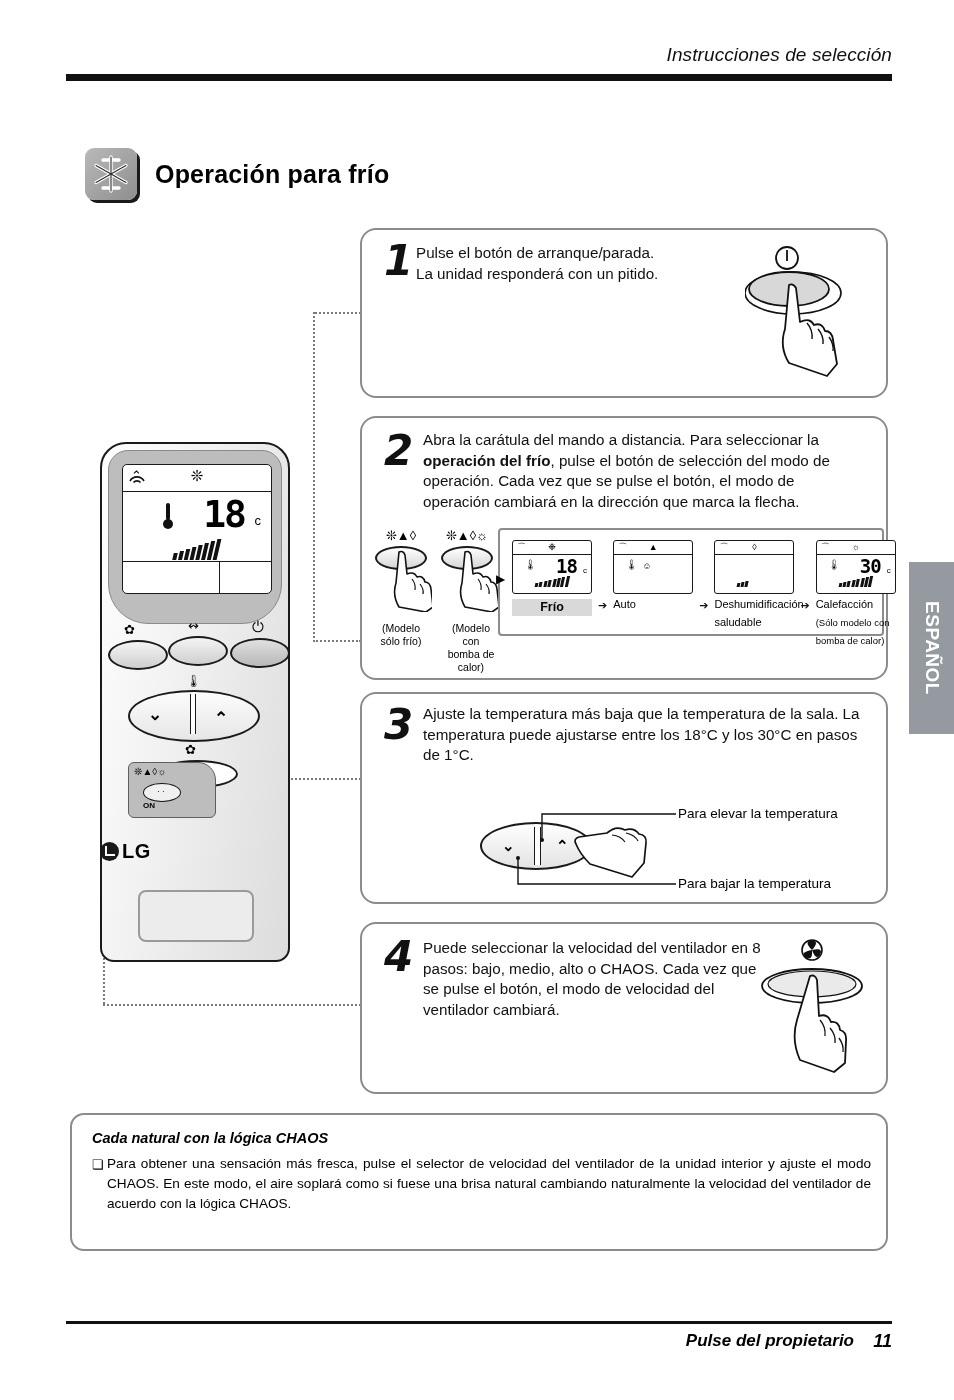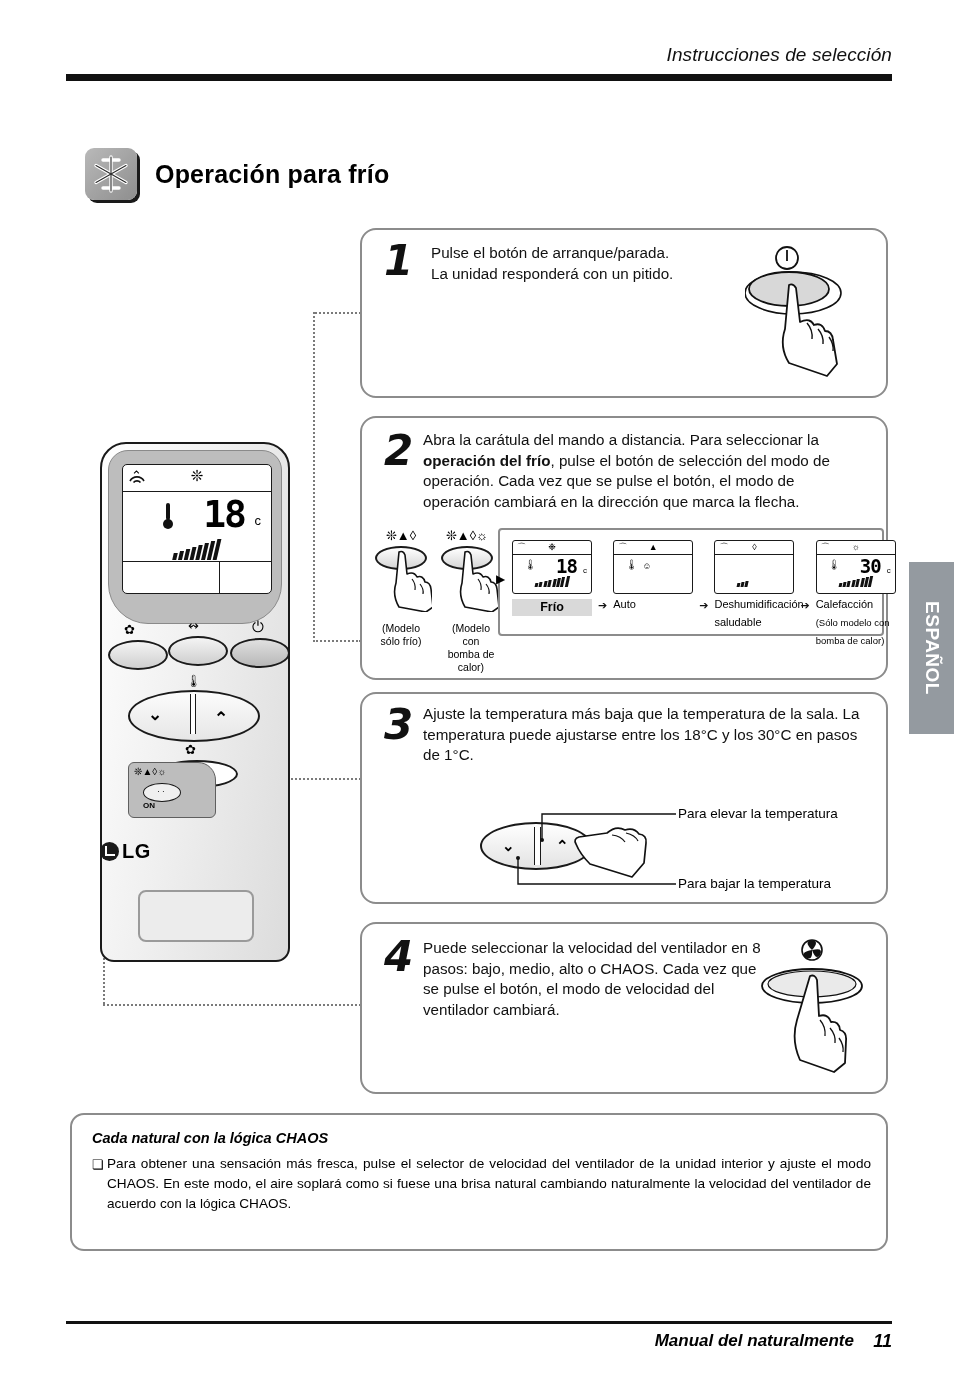--- a/index.html
+++ b/index.html
@@ -38,21 +38,21 @@
   }
   .steptext{position:absolute;font-size:15.2px;line-height:20.5px;color:#111;}
   .steptext b{font-weight:bold;}
 
   #card-1{left:360px;top:228px;width:524px;height:166px;}
   #card-2{left:360px;top:416px;width:524px;height:260px;}
   #card-3{left:360px;top:692px;width:524px;height:208px;}
   #card-4{left:360px;top:922px;width:524px;height:168px;}
 
   #step1-num{left:384px;top:240px;}
-  #step1-text{left:431px;top:243px;width:330px;}
+  #step1-text{left:416px;top:243px;width:330px;}
   #step2-num{left:384px;top:430px;}
   #step2-text{left:423px;top:430px;width:440px;}
   #step3-num{left:384px;top:704px;}
   #step3-text{left:423px;top:704px;width:450px;}
   #step4-num{left:384px;top:936px;}
   #step4-text{left:423px;top:938px;width:340px;}
 
   
   #mode-diagram{position:absolute;left:370px;top:528px;width:510px;height:140px;}
   .hand-group{position:absolute;width:62px;text-align:center;}
@@ -452,16 +452,16 @@
   <div id="lang-tab">
     <span>ESPAÑOL</span>
   </div>
 
   <div id="note-box"></div>
   <div id="note-title">Cada natural con la lógica CHAOS</div>
   <div id="note-bullet">❏</div>
   <div id="note-body">Para obtener una sensación más fresca, pulse el selector de velocidad del ventilador de la unidad interior y ajuste el modo CHAOS. En este modo, el aire soplará como si fuese una brisa natural cambiando naturalmente la velocidad del ventilador de acuerdo con la lógica CHAOS.</div>
 
   <div id="footer-rule"></div>
-  <div id="footer-text">Manual del naturalmente</div>
+  <div id="footer-text">Pulse del propietario</div>
   <div id="footer-page">11</div>
 
 </div>
 
 </body></html>

